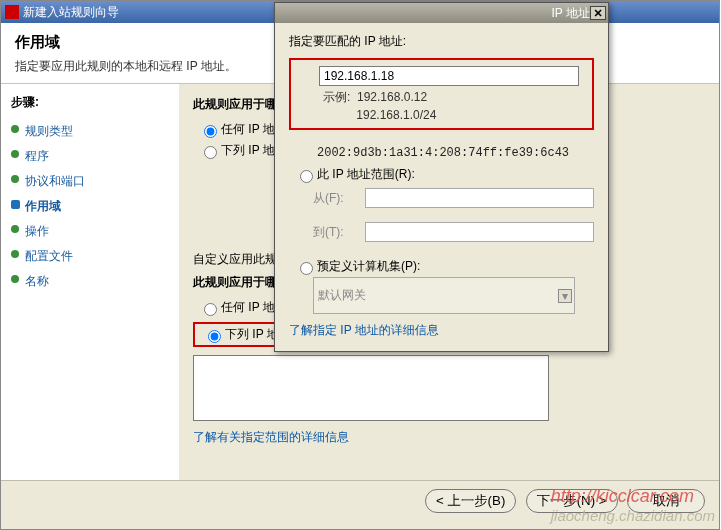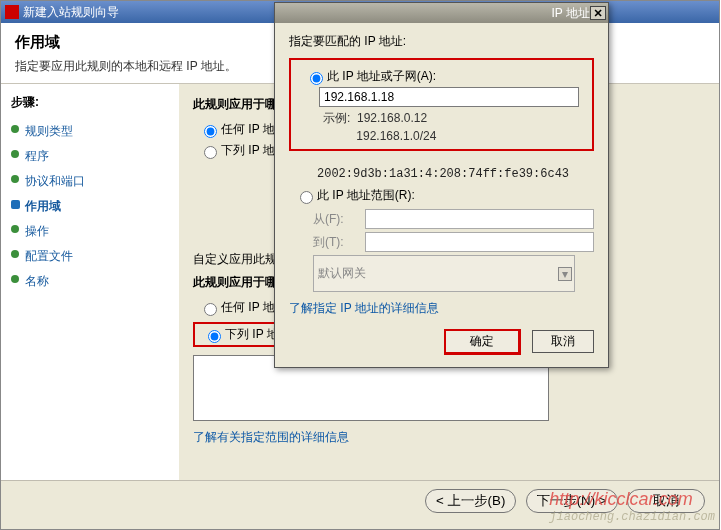--- a/index.html
+++ b/index.html
@@ -34,31 +34,31 @@
 
 
 .dialog { position:absolute; left:274px; top:2px; width:335px; background:#ece9d8; border:1px solid #555; box-shadow:2px 2px 6px rgba(0,0,0,.4); z-index:10; }
 .dlg-title { height:20px; background:linear-gradient(#b9b7aa,#8e8c80); color:#fff; font-size:12px; display:flex; align-items:center; justify-content:flex-end; padding:0 2px 0 6px; }
 .dlg-close { width:16px; height:14px; background:#d4d0c4; border:1px solid #444; color:#000; font:bold 11px/12px sans-serif; text-align:center; }
 .dlg-body { padding:10px 14px 12px; }
 .red-box { border:2px solid #d00000; padding:6px 8px 4px; margin-bottom:6px; }
 .subnet-input { width:260px; height:20px; border:1px solid #7a7a7a; padding:1px 4px; background:#fff; font-size:12px; }
 .example { color:#333; padding-left:4px; line-height:1.5; }
 .ipv6 { font-family: "Courier New", monospace; color:#222; margin-left:28px; margin-top:16px; margin-bottom:4px;}
-.field-row { display:flex; align-items:center; margin:3px 0 3px 24px; }
+.field-row { display:flex; align-items:center; margin:3px 0 14px 24px; }
 .field-row label { width:52px; color:#888; }
 .disabled-input { flex:1; height:20px; border:1px solid #aaa; background:#fff; color:#888; }
 .combo { width:262px; height:37px; border:1px solid #aaa; background:#f0ede1; color:#888; margin-left:24px; display:flex; align-items:center; justify-content:space-between; padding:0 2px 0 4px;}
 .combo .arrow{width:14px;height:14px;border:1px solid #888; background:#e4e0d4; text-align:center; line-height:12px;}
 .dlg-buttons { text-align:right; margin-top:12px; }
 .dlg-btn { border:1px solid #555; background:#efece0; padding:2px 18px; margin-left:8px; font-size:12px;}
 .dlg-btn.ok { border:2px solid #d00000; border-bottom-width:3px; border-right-width:3px; padding:2px 24px; }
 
 .watermark { position:absolute; right:6px; bottom:6px; color:#e0524f; font:italic 18px Arial; opacity:.9; z-index:20; }
-.watermark small { font-size:12px; color:#b8b49a; display:block; text-align:right;font-family:Liberation Mono, monospace; }
+.watermark small { font-size:15px; color:#b8b49a; display:block; text-align:right; }
 </style>
 </head>
 <body>
 
 <div class="wizard">
   <div class="wiz-title">
     <span class="icon"></span>
     <span>新建入站规则向导</span>
   </div>
   <div class="wiz-head">
@@ -110,51 +110,47 @@
 
 <div class="dialog">
   <div class="dlg-title">
     <span>IP 地址</span>
     <span class="dlg-close">✕</span>
   </div>
   <div class="dlg-body">
     <div>指定要匹配的 IP 地址:</div>
 
     <div class="red-box" style="margin-top:8px">
-      <div class="radio-line"><input type="radio" checked="" style=""><span>此 IP 地址或子网(A):</span></div>
       <input class="subnet-input" style="margin-left: 20px;" value="192.168.1.18">
       <div class="example" style="margin-left:20px; margin-top:2px;">
         <span>示例:</span>&nbsp;
         <span>192.168.0.12</span><br>
         &nbsp;&nbsp;&nbsp;&nbsp;&nbsp;&nbsp;&nbsp;&nbsp;&nbsp;&nbsp;<span>192.168.1.0/24</span>
       </div>
     </div>
 
     <div class="ipv6">2002:9d3b:1a31:4:208:74ff:fe39:6c43</div>
 
     <div class="radio-line"><input type="radio" style=""><span>此 IP 地址范围(R):</span></div>
     <div class="field-row">
         <label>从(F):</label>
         <input class="disabled-input" disabled="" style="">
       </div>
     <div class="field-row">
         <label>到(T):</label>
         <input class="disabled-input" disabled="" style="">
       </div>
 
+    <div class="radio-line" style="margin-top:6px"><input type="radio" style=""><span>预定义计算机集(P):</span></div>
     <div class="combo">
       <span>默认网关</span>
       <span class="arrow">▾</span>
     </div>
 
     <a href="#" class="link">了解指定 IP 地址的详细信息</a>
 
-    <div class="dlg-buttons">
-      <button class="dlg-btn ok">确定</button>
-      <button class="dlg-btn">取消</button>
-    </div>
   </div>
 </div>
 
 <div class="watermark">
   <span>http://kicclcar.com</span>
   <small>jiaocheng.chazidian.com</small>
 </div>
 
 </body></html>

